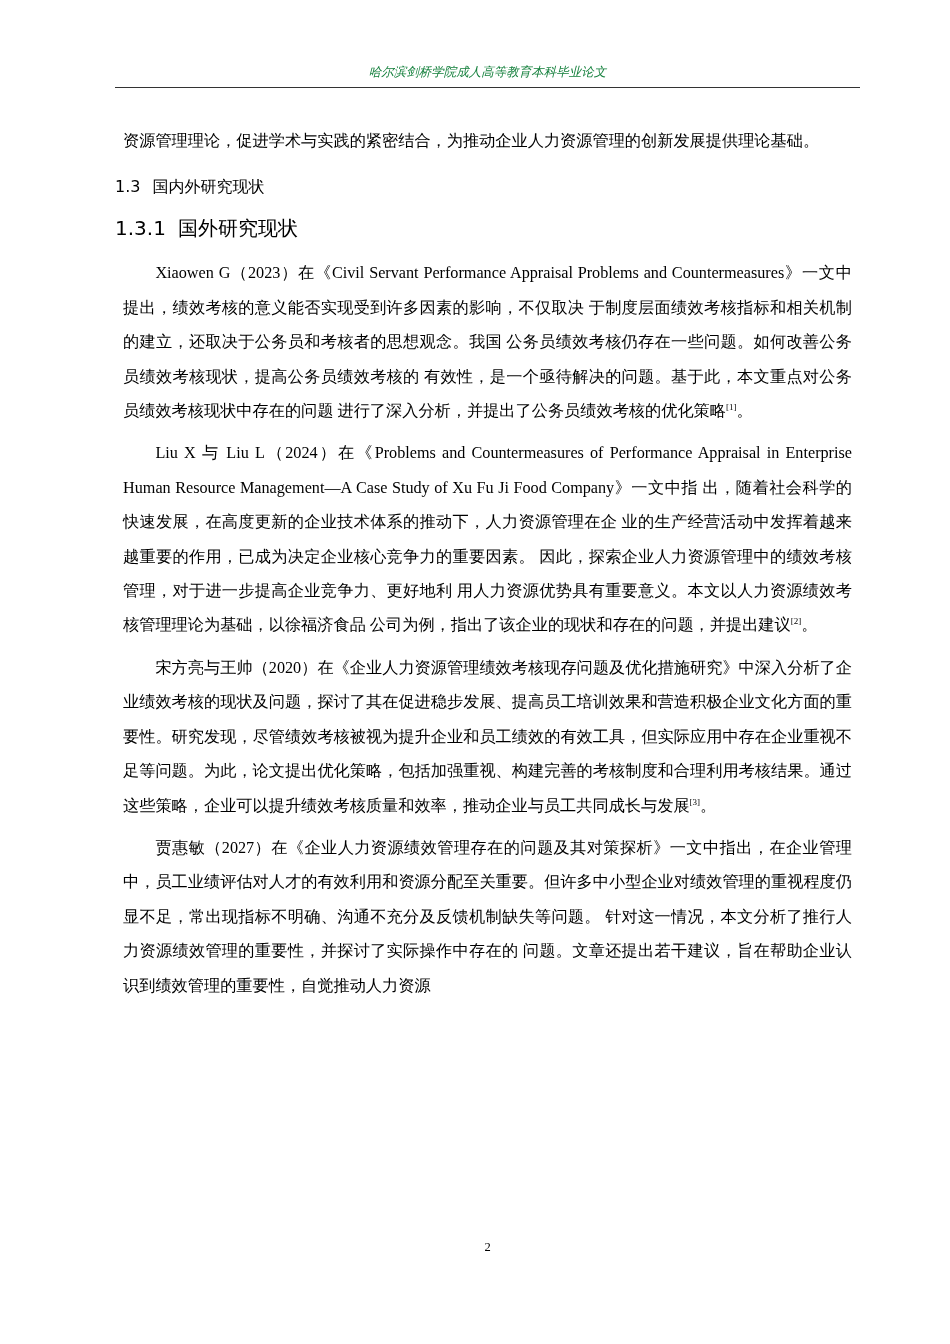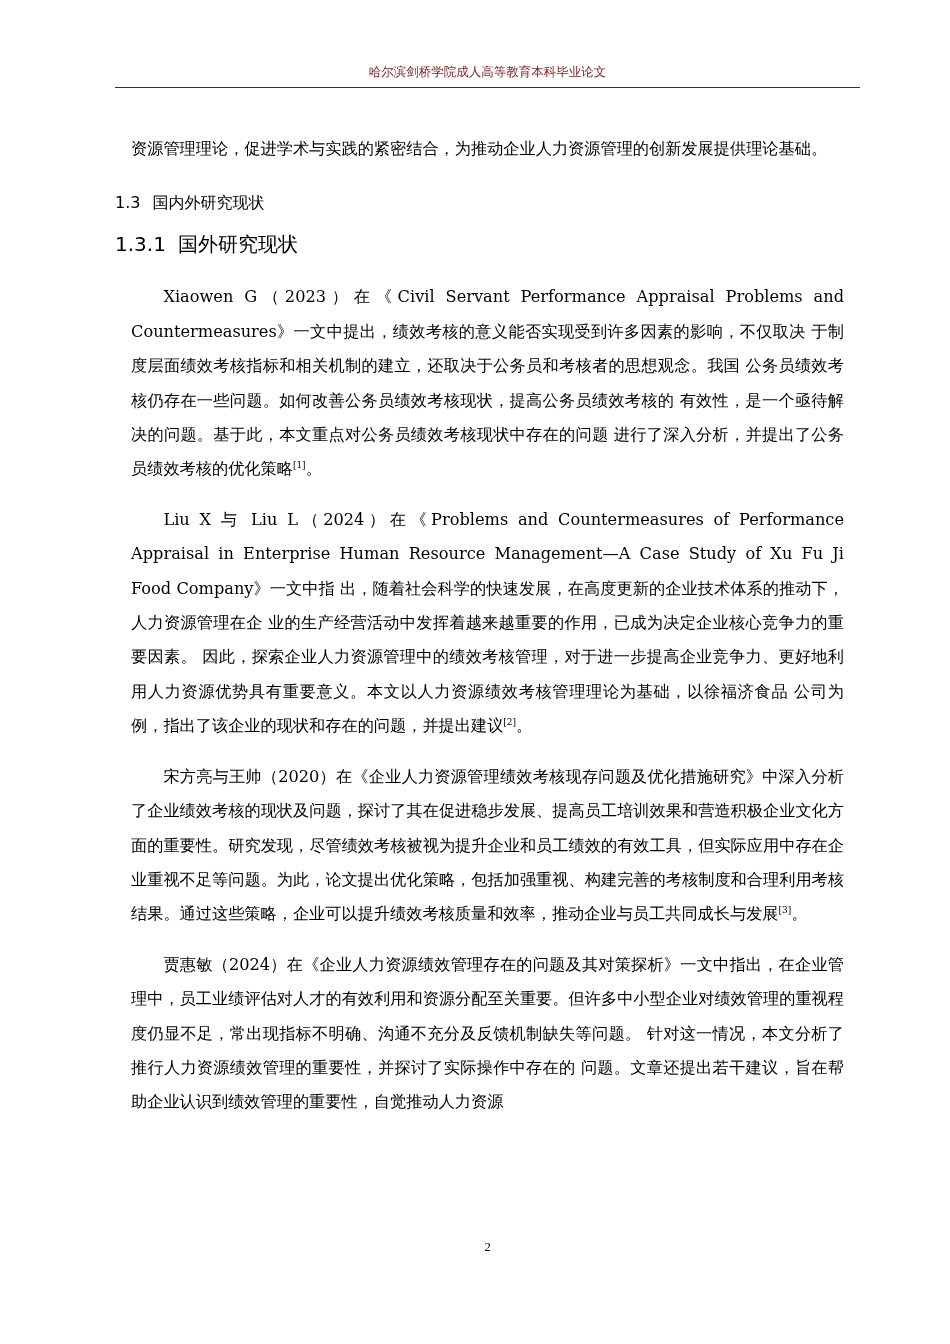--- a/index.html
+++ b/index.html
@@ -15,43 +15,45 @@
     font-family: "DejaVu Serif", "Liberation Serif", serif;
     color: #000;
   }
   .page-header {
     position: absolute;
     left: 115px;
     top: 64px;
     width: 745px;
     text-align: center;
     font-size: 12.5px;
-    color: #7f1d1d;
+    color: #15803d;
     font-family: "DejaVu Serif", "Liberation Serif", serif;
+    font-style: italic;
   }
   .header-rule {
     position: absolute;
     left: 115px;
     top: 87px;
     width: 745px;
     height: 0;
     border-top: 1px solid #333;
   }
   .content {
     position: absolute;
     left: 115px;
     top: 116px;
     width: 745px;
   }
   p.body {
-    margin: 16px;
+    margin: 8px;
     font-size: 16.2px;
     line-height: 34.4px;
     text-align: justify;
     text-justify: inter-ideograph;
+    font-family: Liberation Serif, serif;
   }
   p.indent { text-indent: 2em; }
   sup { font-size: 9px; vertical-align: 6px; line-height: 0; }
   .h2 {
     margin: 0;
     font-family: "DejaVu Sans", "Liberation Sans", sans-serif;
     font-size: 16px;
     font-weight: normal;
     height: 42px;
     line-height: 42px;
@@ -93,17 +95,17 @@
     <span class="sec-num">1.3.1</span><span>国外研究现状</span>
   </h3>
 
   <p class="body indent"><span>Xiaowen G（2023）在《Civil Servant Performance Appraisal Problems and Countermeasures》一文中提出，绩效考核的意义能否实现受到许多因素的影响，不仅取决 于制度层面绩效考核指标和相关机制的建立，还取决于公务员和考核者的思想观念。我国 公务员绩效考核仍存在一些问题。如何改善公务员绩效考核现状，提高公务员绩效考核的 有效性，是一个亟待解决的问题。基于此，本文重点对公务员绩效考核现状中存在的问题 进行了深入分析，并提出了公务员绩效考核的优化策略</span><sup>[1]</sup><span>。</span></p>
 
   <p class="body indent"><span>Liu X 与 Liu L（2024）在《Problems and Countermeasures of Performance Appraisal in Enterprise Human Resource Management—A Case Study of Xu Fu Ji Food Company》一文中指 出，随着社会科学的快速发展，在高度更新的企业技术体系的推动下，人力资源管理在企 业的生产经营活动中发挥着越来越重要的作用，已成为决定企业核心竞争力的重要因素。 因此，探索企业人力资源管理中的绩效考核管理，对于进一步提高企业竞争力、更好地利 用人力资源优势具有重要意义。本文以人力资源绩效考核管理理论为基础，以徐福济食品 公司为例，指出了该企业的现状和存在的问题，并提出建议</span><sup>[2]</sup><span>。</span></p>
 
 
   <p class="body indent"><span>宋方亮与王帅（2020）在《企业人力资源管理绩效考核现存问题及优化措施研究》中深入分析了企业绩效考核的现状及问题，探讨了其在促进稳步发展、提高员工培训效果和营造积极企业文化方面的重要性。研究发现，尽管绩效考核被视为提升企业和员工绩效的有效工具，但实际应用中存在企业重视不足等问题。为此，论文提出优化策略，包括加强重视、构建完善的考核制度和合理利用考核结果。通过这些策略，企业可以提升绩效考核质量和效率，推动企业与员工共同成长与发展</span><sup>[3]</sup><span>。</span></p>
 
-  <p class="body indent"><span>贾惠敏（2024）在《企业人力资源绩效管理存在的问题及其对策探析》一文中指出，在企业管理中，员工业绩评估对人才的有效利用和资源分配至关重要。但许多中小型企业对绩效管理的重视程度仍显不足，常出现指标不明确、沟通不充分及反馈机制缺失等问题。 针对这一情况，本文分析了推行人力资源绩效管理的重要性，并探讨了实际操作中存在的 问题。文章还提出若干建议，旨在帮助企业认识到绩效管理的重要性，自觉推动人力资源</span></p>
+  <p class="body indent"><span>贾惠敏（2027）在《企业人力资源绩效管理存在的问题及其对策探析》一文中指出，在企业管理中，员工业绩评估对人才的有效利用和资源分配至关重要。但许多中小型企业对绩效管理的重视程度仍显不足，常出现指标不明确、沟通不充分及反馈机制缺失等问题。 针对这一情况，本文分析了推行人力资源绩效管理的重要性，并探讨了实际操作中存在的 问题。文章还提出若干建议，旨在帮助企业认识到绩效管理的重要性，自觉推动人力资源</span></p>
 
 </div>
 
 <div class="page-number">2</div>
 
 </body></html>

